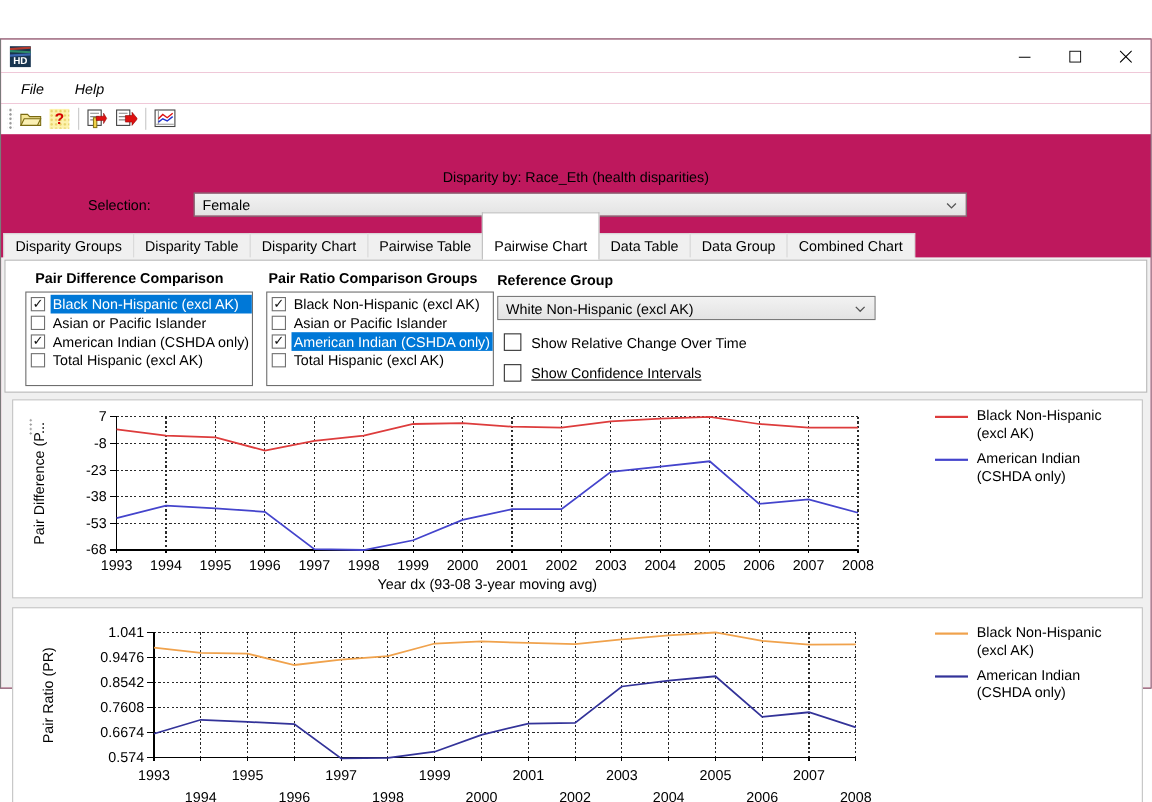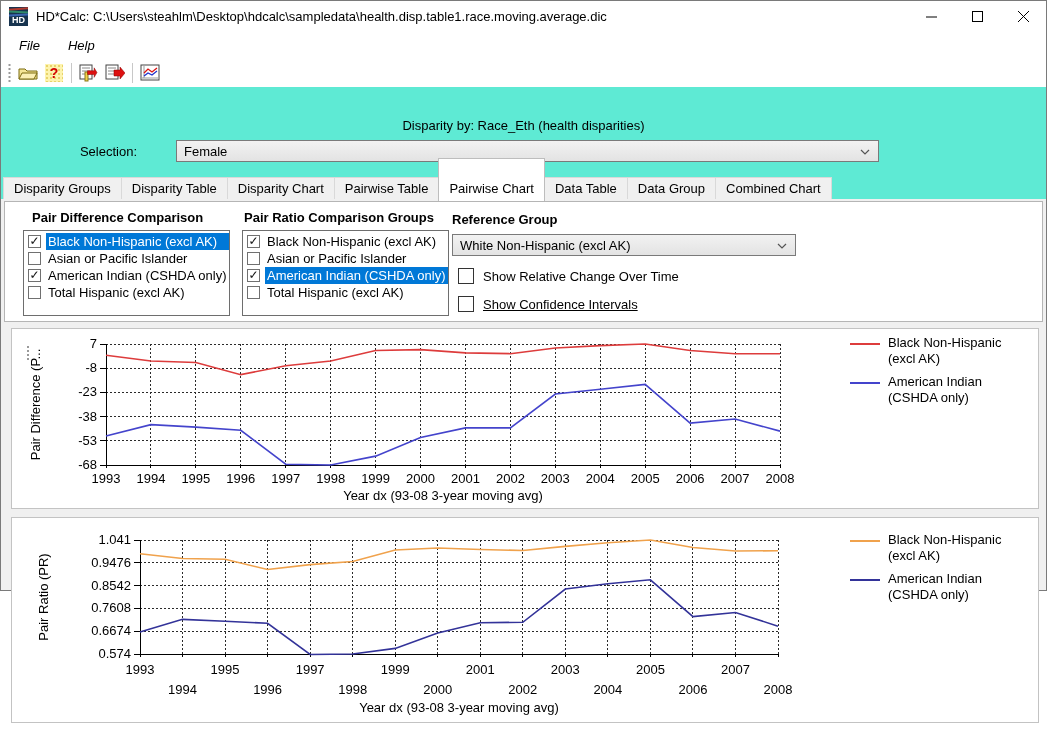--- a/index.html
+++ b/index.html
@@ -1,18 +1,18 @@
 <!DOCTYPE html>
 <html><head>
 <meta charset="utf-8">
 <style>
   * { box-sizing: border-box; margin: 0; padding: 0; }
   html,body { width:1047px; height:729px; overflow:hidden; background:#fff; }
   #win { position:relative; width:1047px; height:591px; border:1px solid #7a7a7a;
-         font-family:"Liberation Sans",sans-serif; font-size:13px; color:#000; background:#5eead4; }
+         font-family:"Liberation Sans",sans-serif; font-size:13px; color:#000; background:#be185d;margin-top:35px; }
 
   
   .titlebar { position:absolute; top:0; left:0; right:0; height:30px; background:#fff; display:flex; align-items:center; }
   .appicon { position:relative; width:19px; height:19px; margin-left:8px; background:#17344f; overflow:hidden; flex:none; }
   .appicon .s1,.appicon .s2,.appicon .s3 { position:absolute; left:0; right:0; height:2px; }
   .appicon .s1 { top:1px; background:#b23a2e; transform:rotate(-4deg); }
   .appicon .s2 { top:4px; background:#2e8b6a; transform:rotate(3deg); }
   .appicon .s3 { top:7px; background:#3a66b0; transform:rotate(-3deg); }
   .appicon .hd { position:absolute; bottom:0; left:0; right:0; text-align:center; color:#fff; font-size:9px; font-weight:bold; line-height:11px; }
   .wtitle { margin-left:8px; white-space:nowrap; }
@@ -87,21 +87,20 @@
 
 <div id="win">
 
   <div class="titlebar">
     <div class="appicon">
       <div class="s1"></div>
         <div class="s2"></div>
         <div class="s3"></div>
       <div class="hd">HD</div>
     </div>
-    <div class="wtitle">HD*Calc: C:\Users\steahlm\Desktop\hdcalc\sampledata\health.disp.table1.race.moving.average.dic</div>
     <div class="winbtns">
       <div class="wbtn">
         <svg width="11" height="11">
             <line x1="0" y1="6" x2="11" y2="6" stroke="#000" stroke-width="1"></line>
           </svg>
       </div>
       <div class="wbtn">
         <svg width="11" height="11">
             <rect x="0.5" y="0.5" width="10" height="10" fill="none" stroke="#000" stroke-width="1"></rect>
           </svg>

